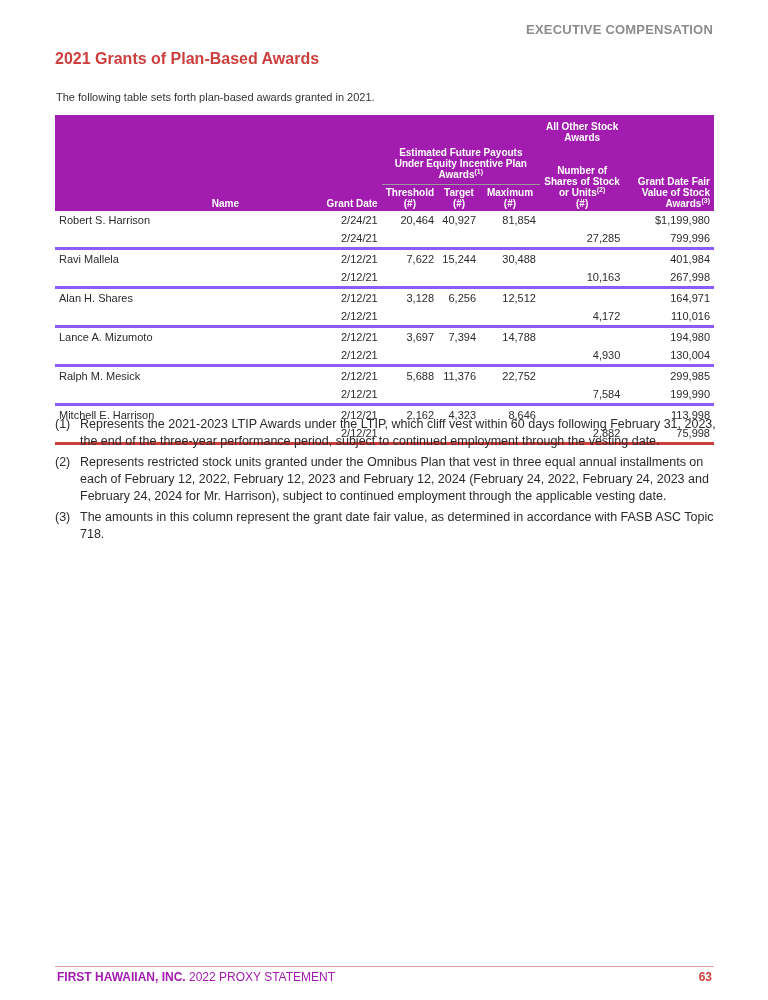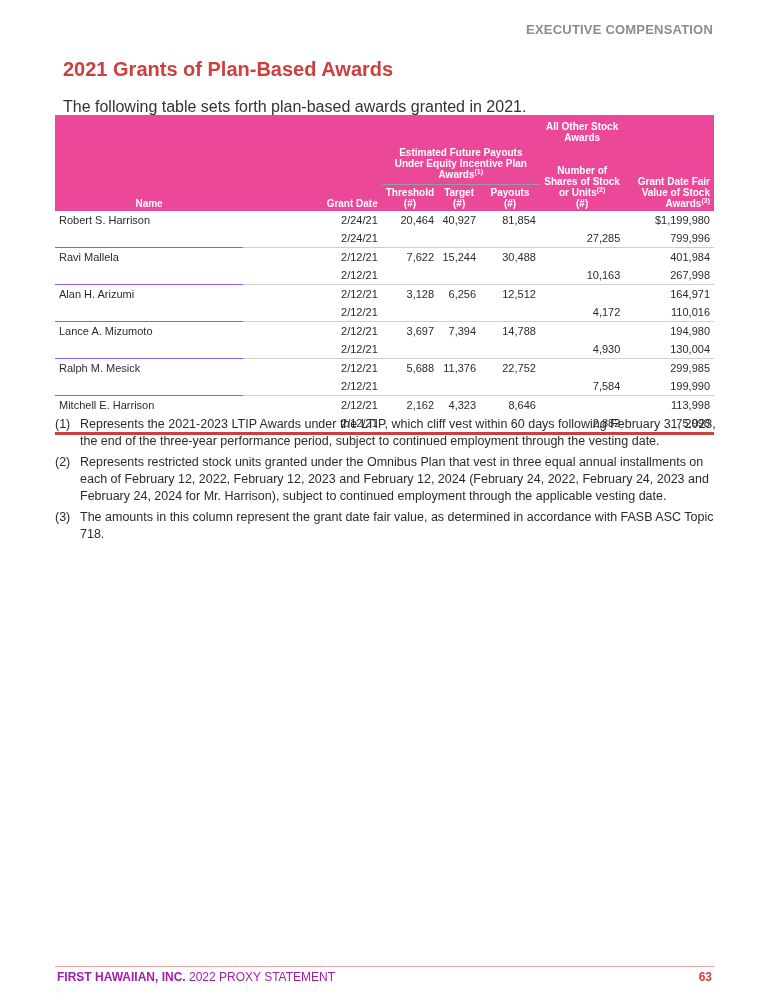--- a/index.html
+++ b/index.html
@@ -5,48 +5,48 @@
   html, body { margin: 0; padding: 0; background: #ffffff; }
   body {
     width: 768px; height: 1000px; position: relative; overflow: hidden;
     font-family: "Liberation Sans", sans-serif; color: #2b2b2b;
   }
   .section-label {
     position: absolute; top: 22px; right: 55px;
     font-size: 13px; font-weight: bold; color: #8c8c8c; letter-spacing: 0.2px; padding-left: 36px;
   }
   .page-title {
-    position: absolute; top: 50px; left: 55px; margin: 8px;
-    font-size: 20px; font-weight: bold; color: #cc3f3d;
+    position: absolute; top: 50px; left: 55px; margin: 0;
+    font-size: 16px; font-weight: bold; color: #cc3f3d;
   }
   .intro {
-    position: absolute; top: 90px; left: 55px; margin: 8px;
-    font-size: 16px; color: #333;
+    position: absolute; top: 90px; left: 55px; margin: 1px;
+    font-size: 11px; color: #333;
   }
   table.awards {
     position: absolute; top: 115px; left: 55px; width: 659px;
     border-collapse: collapse; font-size: 11px; color: #2b2b2b;
   }
   table.awards thead th {
-    background: #ec4899; color: #ffffff; font-weight: bold;
+    background: #a21caf; color: #ffffff; font-weight: bold;
     font-size: 10px; line-height: 11px; padding: 2px 4px; vertical-align: bottom;
   }
-  table.awards thead th.left { text-align: center; }
+  table.awards thead th.left { text-align: right; }
   table.awards thead th.right { text-align: right; }
   table.awards thead th.center { text-align: center; }
   table.awards thead th.group {
     border-bottom: 1px solid #9a9a9a; padding-bottom: 4px;
   }
   table.awards tbody td {
     padding: 2px 4px; height: 14px; line-height: 14px;
   }
   table.awards tbody td.num { text-align: right; }
   table.awards tbody tr.sub td { border-bottom: 1px solid #cfcfcf; }
   table.awards tbody tr.sub td.namecell { border-bottom: none; }
-  table.awards tbody tr.main td { border-top: 1px solid #8b5cf6; }
+  table.awards tbody tr.main td { border-top: 3px solid #8b5cf6; }
   table.awards tbody tr.first td { border-top: none; }
   table.awards tbody tr.last td { border-bottom: 3px solid #cc3f3d; }
   sup { font-size: 7px; line-height: 0; }
   .footnotes {
     position: absolute; top: 416px; left: 55px; width: 664px;
     font-size: 12.5px; line-height: 17px; color: #2b2b2b;
   }
   .fn { display: flex; margin-bottom: 4px; }
   .fn-mark { width: 25px; flex: none; }
   .fn-text { flex: 1; }
@@ -97,21 +97,21 @@
       </th>
       <th class="right" rowspan="2">
         <span>Grant Date Fair Value of Stock Awards</span><sup>(3)</sup>
       </th>
     </tr>
     <tr>
       <th class="left">Name</th>
       <th class="right">Grant Date</th>
       <th class="center">Threshold (#)</th>
       <th class="center">Target (#)</th>
-      <th class="center">Payouts (#)</th>
+      <th class="center">Maximum (#)</th>
     </tr>
   </thead>
   <tbody>
     <tr class="main first">
       <td>Robert S. Harrison</td>
       <td class="num">2/24/21</td>
       <td class="num">20,464</td>
       <td class="num">40,927</td>
       <td class="num">81,854</td>
       <td class="num"></td>
@@ -138,21 +138,21 @@
     <tr class="sub">
       <td class="namecell"></td>
       <td class="num">2/12/21</td>
       <td class="num"></td>
       <td class="num"></td>
       <td class="num"></td>
       <td class="num">10,163</td>
       <td class="num">267,998</td>
     </tr>
     <tr class="main">
-      <td>Alan H. Arizumi</td>
+      <td>Alan H. Shares</td>
       <td class="num">2/12/21</td>
       <td class="num">3,128</td>
       <td class="num">6,256</td>
       <td class="num">12,512</td>
       <td class="num"></td>
       <td class="num">164,971</td>
     </tr>
     <tr class="sub">
       <td class="namecell"></td>
       <td class="num">2/12/21</td>

